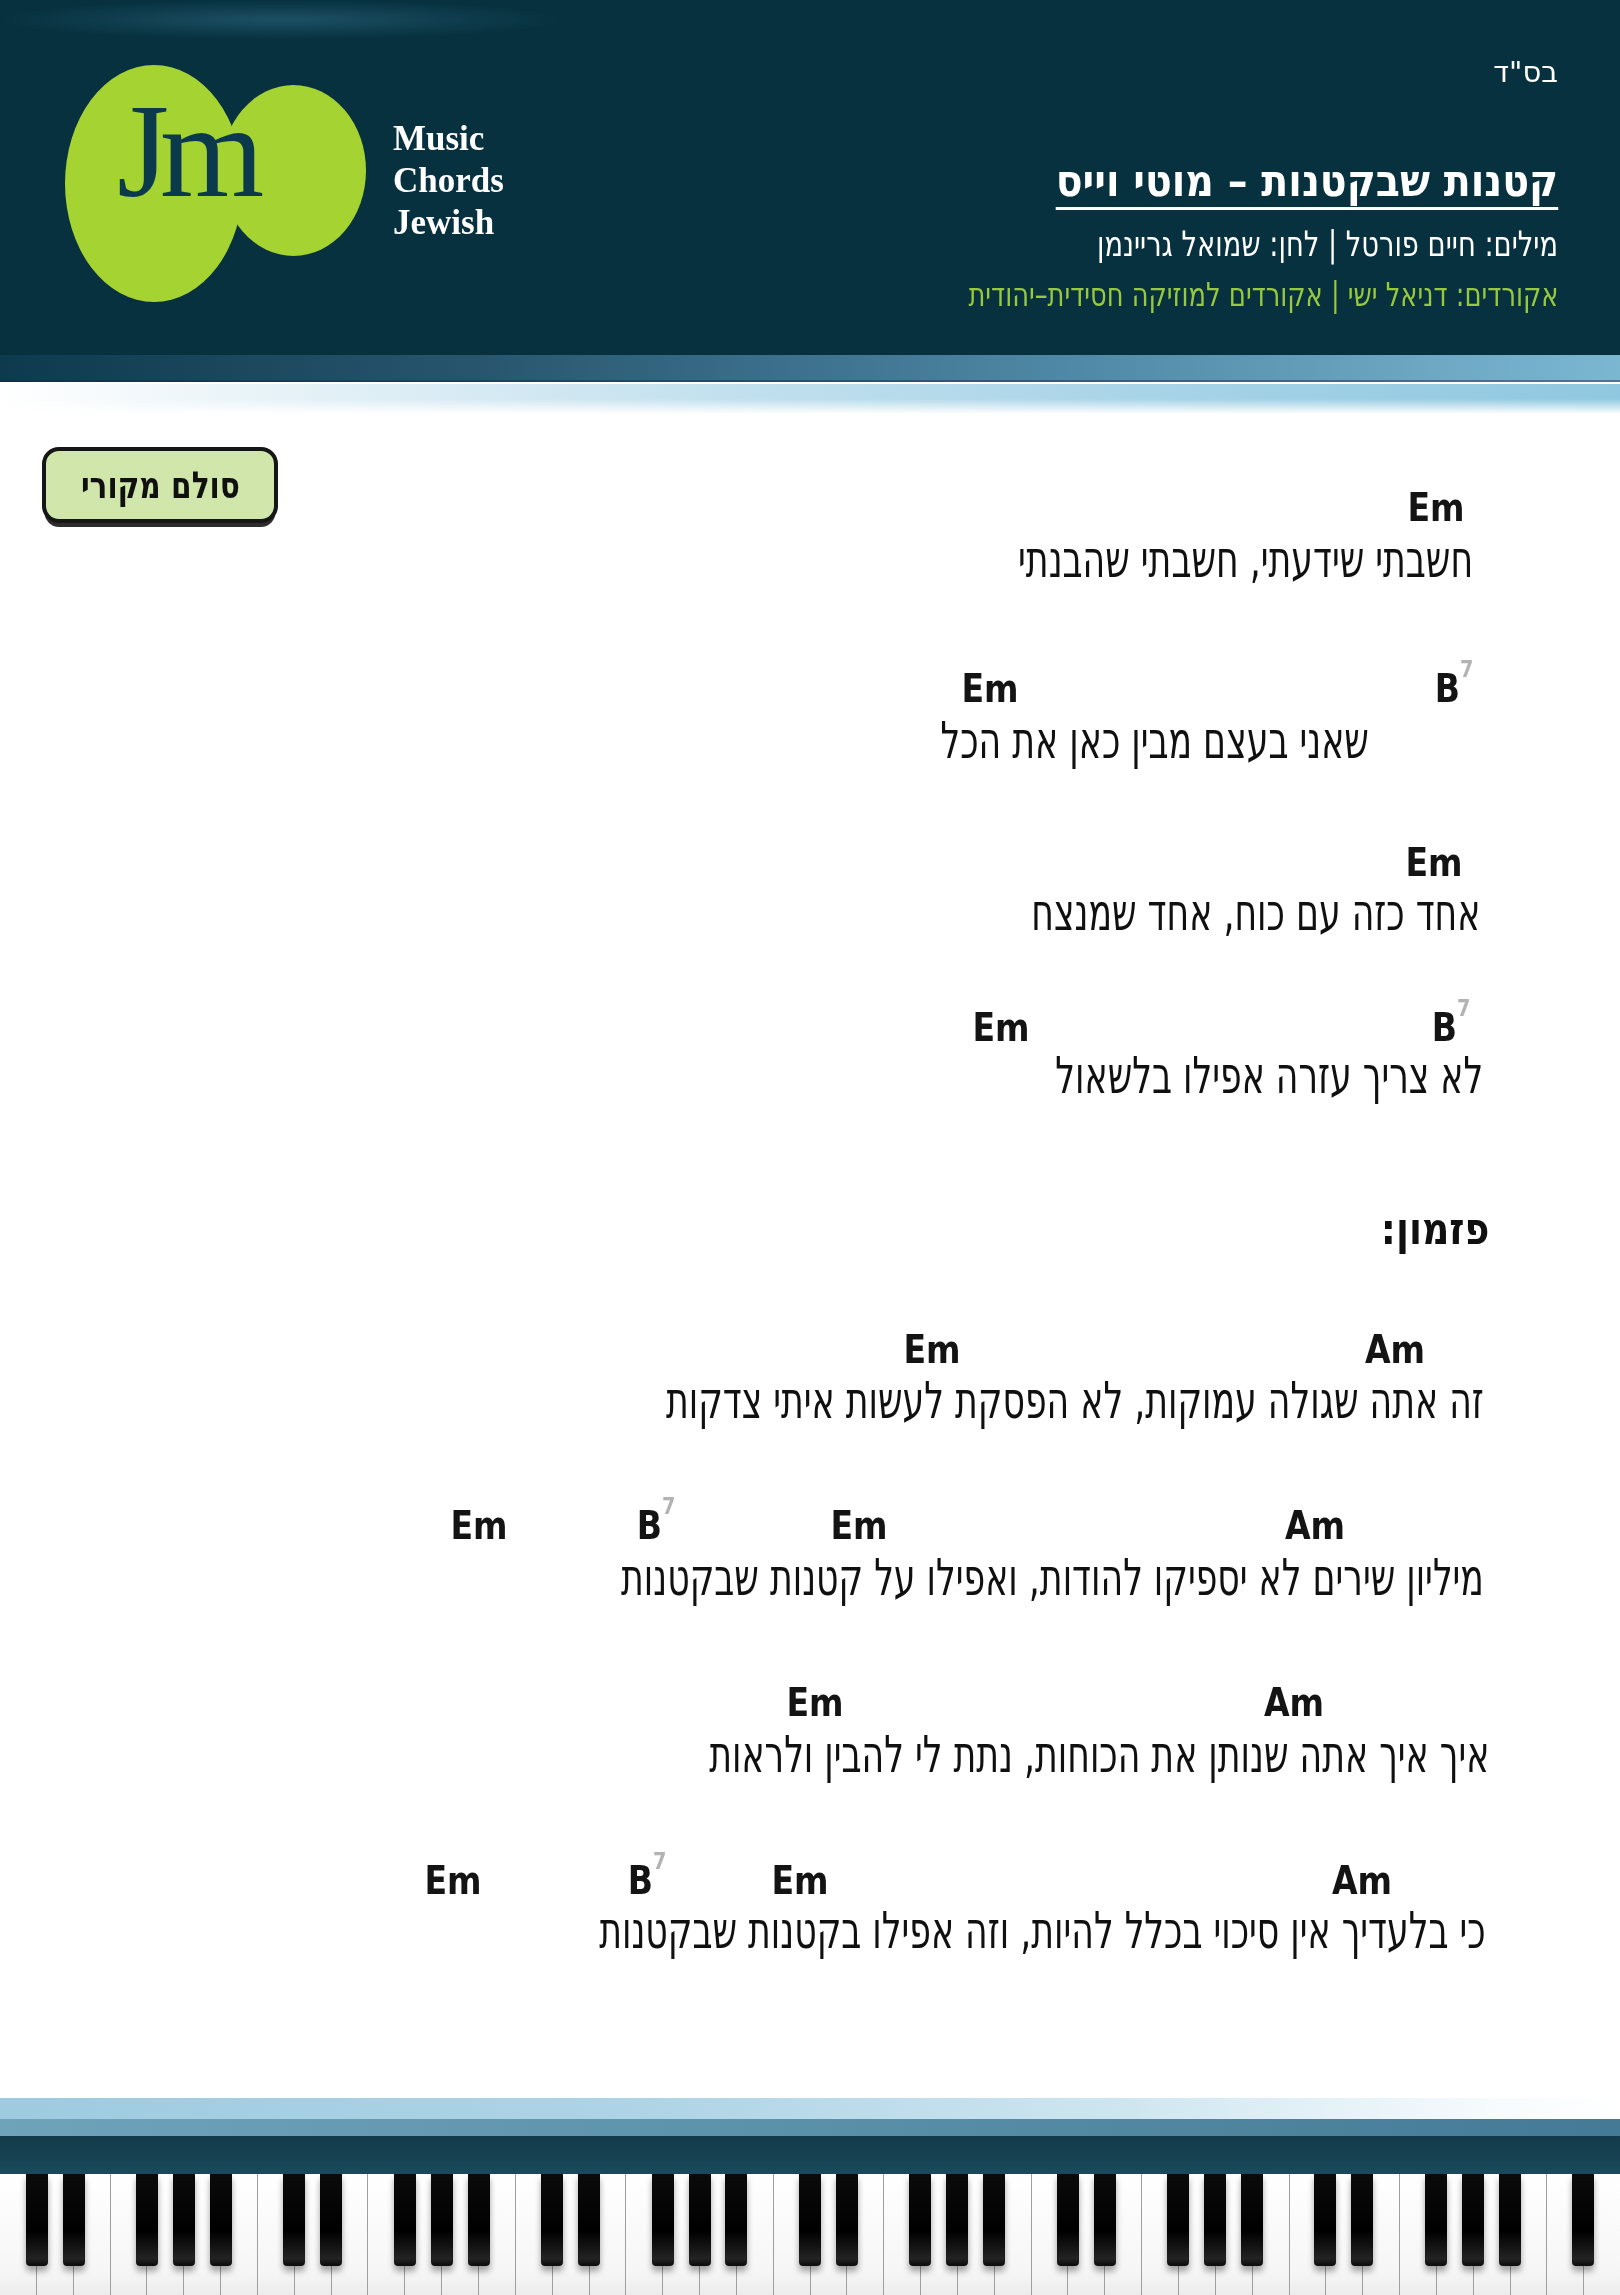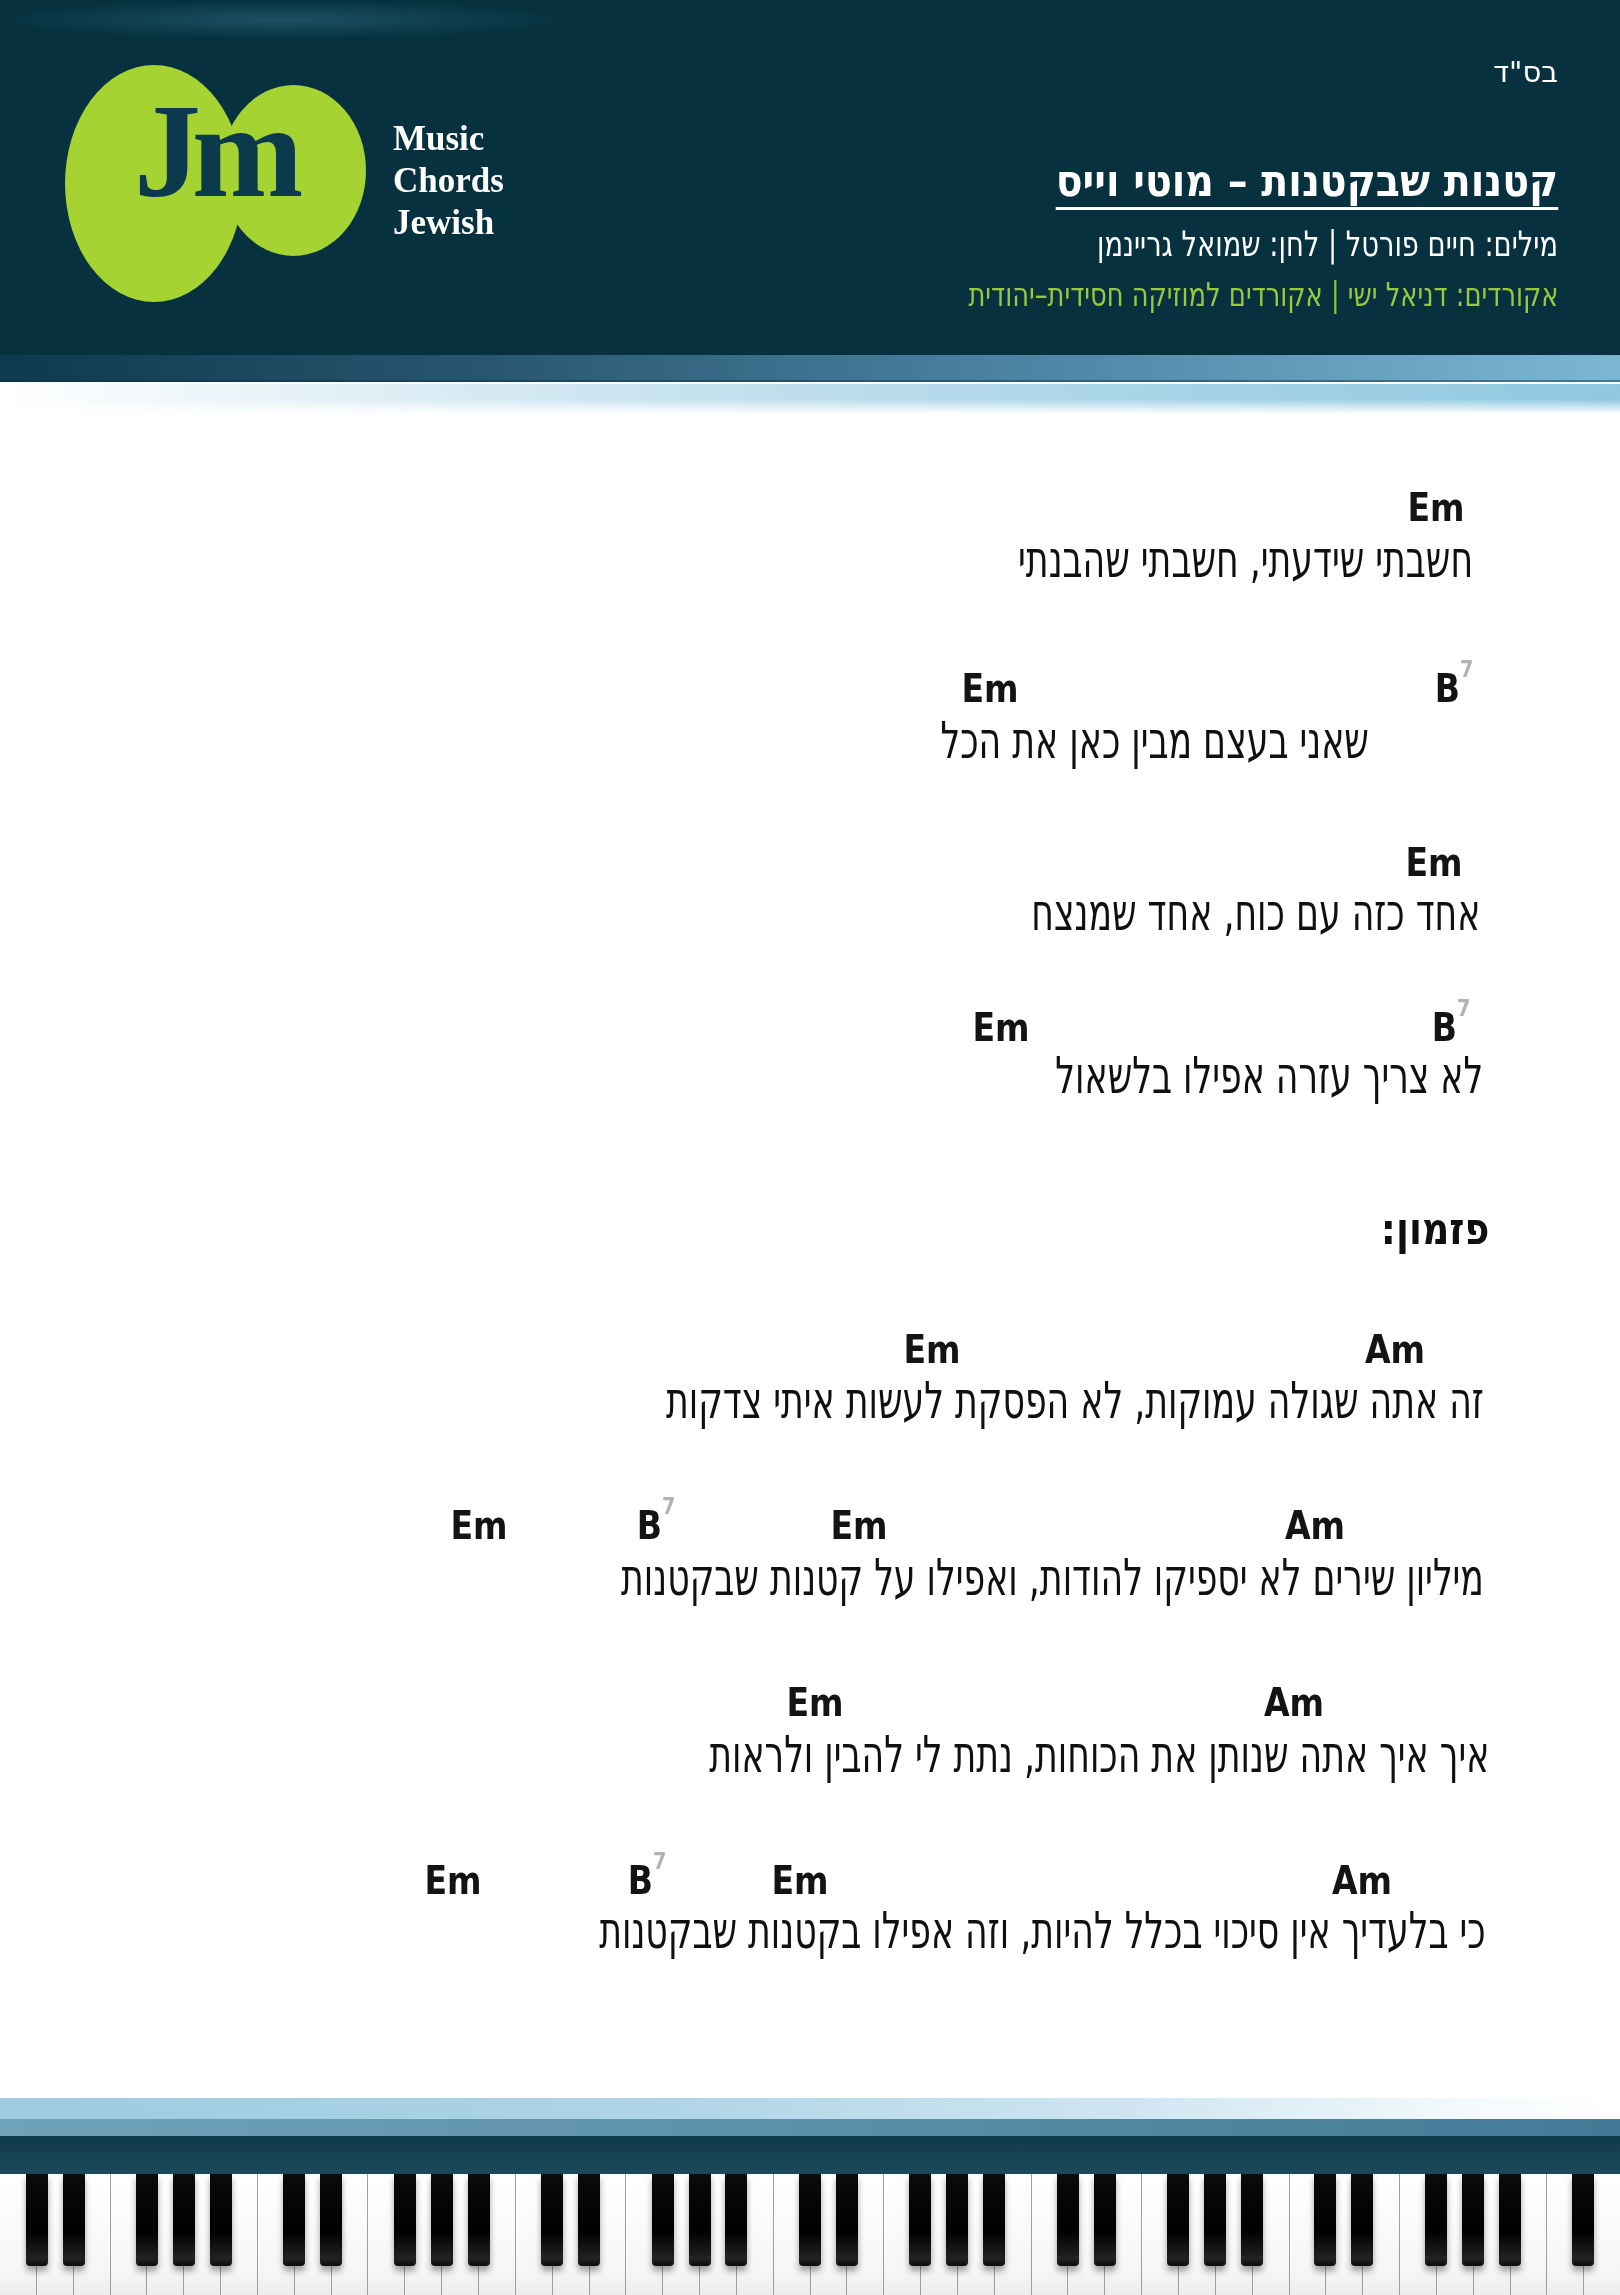--- a/index.html
+++ b/index.html
@@ -8,22 +8,22 @@
 
   
   .header {
     position:absolute; left:0; top:0; width:1620px; height:355px;
     background: radial-gradient(closest-side at 281px 19.6px, rgba(45,105,130,.55), rgba(7,49,63,0)), #07313f;
   }
   .blob { position:absolute; background:#a4d332; border-radius:50%; }
   .blob-left  { left:65px;  top:65px; width:178px; height:237px; }
   .blob-right { left:221px; top:85px; width:145px; height:171px; }
   .monogram {
-    position:absolute; left:134px; top:84px;
-    font-family:"Liberation Serif", serif; font-weight:700;
+    position:absolute; left:117px; top:84px;
+    font-family:"Liberation Serif", serif; font-weight:400;
     font-size:134px; line-height:1; color:#0b3a4c; letter-spacing:-9.2px;
   }
   .brand { position:absolute; left:393px; top:118px; color:#ffffff;
     font-family:"Liberation Serif", serif; font-weight:700; font-size:35px; line-height:1.2; }
   .hdr-right { position:absolute; right:0; top:0; width:100%; height:100%; direction:rtl; }
   .bsd { position:absolute; right:62px; top:55px; color:#ffffff; font-size:29px; }
   .song-title {
     position:absolute; right:62px; top:156px; color:#ffffff;
     font-size:43px; font-weight:700; white-space:nowrap;
     text-decoration:underline; text-decoration-thickness:2.6px; text-underline-offset:10.5px;
@@ -100,20 +100,23 @@
       <div class="bsd">בס"ד</div>
       <div class="song-title">קטנות שבקטנות – מוטי וייס</div>
       <div class="credits">מילים: חיים פורטל | לחן: שמואל גריינמן</div>
       <div class="chords-credit">אקורדים: דניאל ישי | אקורדים למוזיקה חסידית–יהודית</div>
     </div>
   </div>
 
   <div class="stripe-a"></div>
   <div class="stripe-b"></div>
 
+  <div class="badge">
+    <span>סולם מקורי</span>
+  </div>
 
   <span class="chord" style="left:1436px; top:488px;">Em</span>
   <div class="lyric" style="right:147px; top:534px;">חשבתי שידעתי, חשבתי שהבנתי</div>
 
   <span class="chord" style="left:990px; top:669px;">Em</span>
   <span class="chord" style="left:1454px; top:669px;"><span>B</span><sup>7</sup></span>
   <div class="lyric" style="right:251px; top:715px;">שאני בעצם מבין כאן את הכל</div>
 
   <span class="chord" style="left:1434px; top:843px;">Em</span>
   <div class="lyric" style="right:140px; top:887px;">אחד כזה עם כוח, אחד שמנצח</div>

